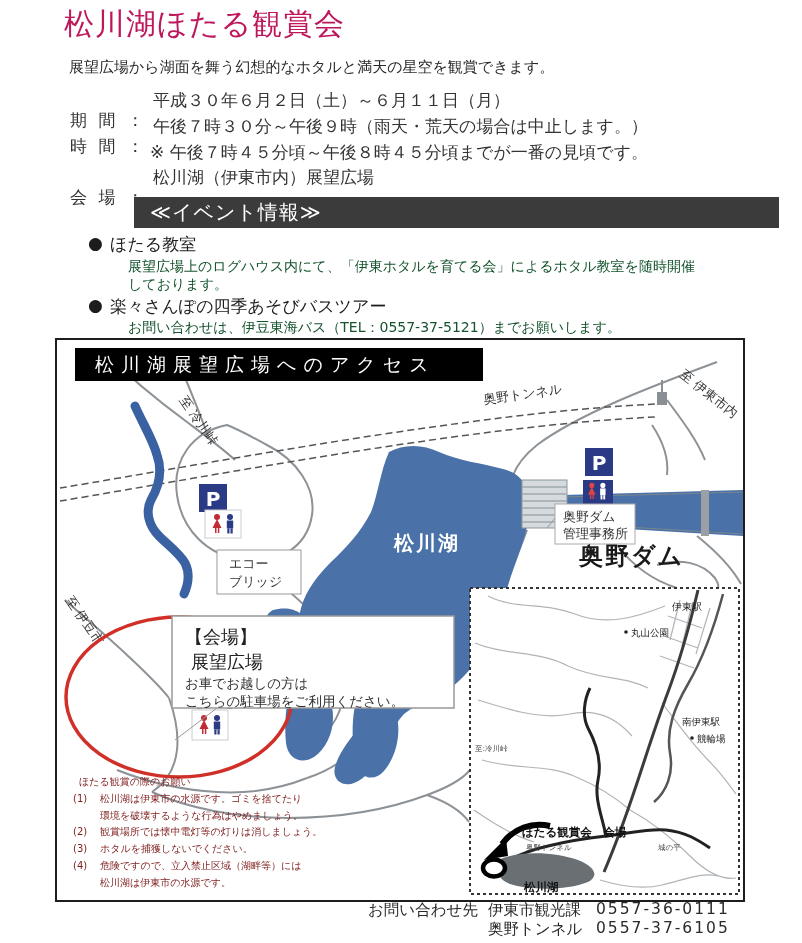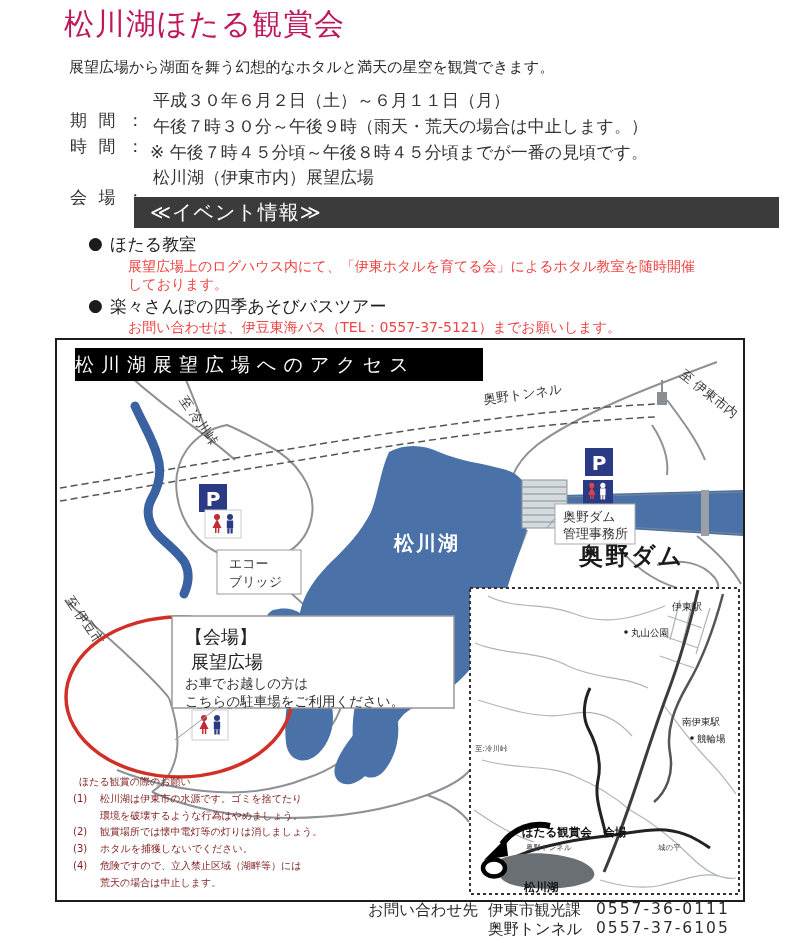--- a/index.html
+++ b/index.html
@@ -12,24 +12,24 @@
   .page-title{left:64px;top:4px;font-size:30px;font-weight:normal;color:#be185d;letter-spacing:1px;white-space:nowrap;}
   .page-subtitle{left:69px;top:58px;font-size:15px;color:#2a2a2a;white-space:nowrap;}
   .detail-row{font-size:17px;color:#333;white-space:nowrap;}
   .detail-label{position:absolute;left:70px;letter-spacing:3px;margin-top:20px;}
   .detail-value{position:absolute;left:153px;}
   .banner1{left:94px;top:197px;width:645px;height:31px;background:#3b3b3b;color:#fff;
     font-size:20px;line-height:31px;padding-left:16px;box-sizing:border-box;letter-spacing:1px;margin-left:40px;}
   .bullet-head{font-size:17px;color:#1c1c1c;white-space:nowrap;}
   .bullet-dot{position:absolute;left:88px;}
   .bullet-title{position:absolute;left:110px;}
-  .bullet-desc{left:128px;font-size:14px;color:#ef4444;white-space:nowrap;}
+  .bullet-desc{left:128px;font-size:14px;color:#14532d;white-space:nowrap;}
   .map-box{left:55px;top:338px;width:690px;height:564px;border:2px solid #1d1d1d;box-sizing:border-box;background:#fff;}
   .banner2{position:absolute;left:18px;top:8px;width:408px;height:33px;background:#000;color:#fff;
-    font-size:19px;line-height:33px;letter-spacing:7px;box-sizing:border-box;white-space:nowrap;}
+    font-size:19px;line-height:33px;letter-spacing:7px;padding-left:20px;box-sizing:border-box;white-space:nowrap;}
   .map-svg{position:absolute;left:0;top:0;}
   .notice{position:absolute;left:12px;top:434px;width:406px;font-size:10px;line-height:16.8px;color:#7f1d1d;}
   .notice-title{padding-left:10px;}
   .notice-item{display:flex;}
   .notice-no{width:27px;padding-left:4px;flex:none;}
   .notice-lines{flex:1;}
   .contact-row{font-size:15.5px;color:#2a2a2a;white-space:nowrap;}
   .contact-label{position:absolute;left:368px;}
   .contact-org{position:absolute;left:488px;}
   .contact-phone{position:absolute;left:596px;letter-spacing:2px;}
@@ -269,21 +269,21 @@
     <div class="notice-item">
       <span class="notice-no">(3)</span>
       <span class="notice-lines">
         <div>ホタルを捕獲しないでください。</div>
       </span>
     </div>
     <div class="notice-item">
       <span class="notice-no">(4)</span>
       <span class="notice-lines">
         <div>危険ですので、立入禁止区域（湖畔等）には</div>
-        <div>荒天の場合は中止します。</div>
+        <div>松川湖は伊東市の水源です。</div>
       </span>
     </div>
   </div>
 </div>
 
 <div class="abs contact-row" style="top:900px;">
   <span class="contact-label">お問い合わせ先</span>
   <span class="contact-org">伊東市観光課</span>
   <span class="contact-phone">0557-36-0111</span>
 </div>

